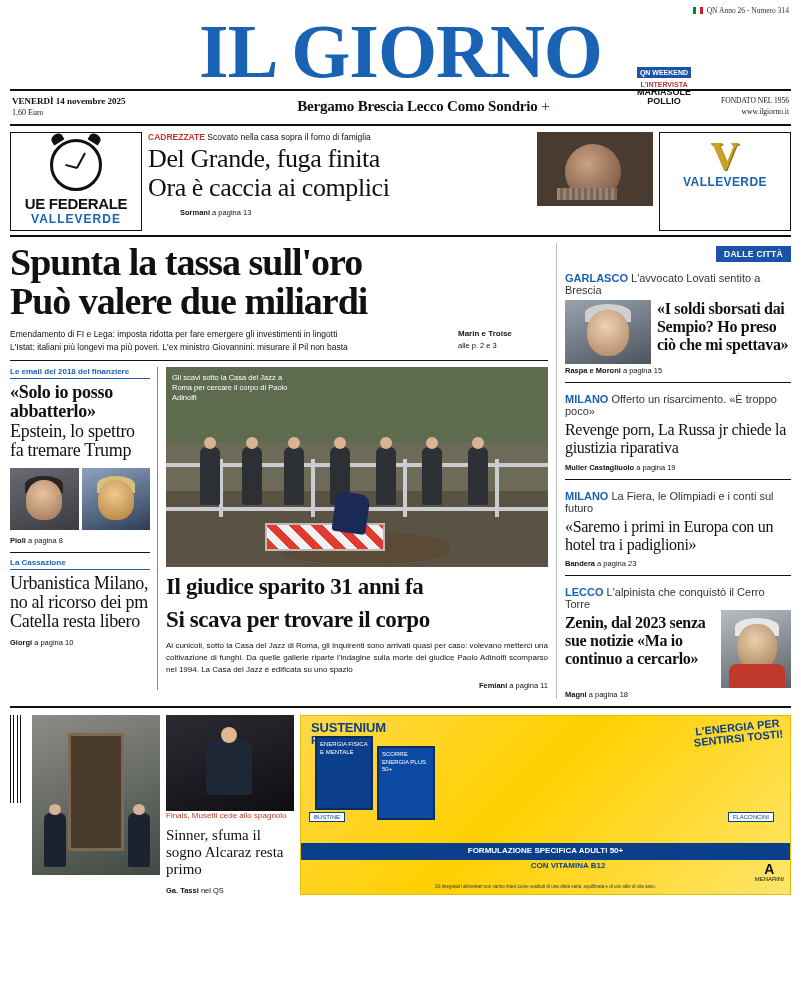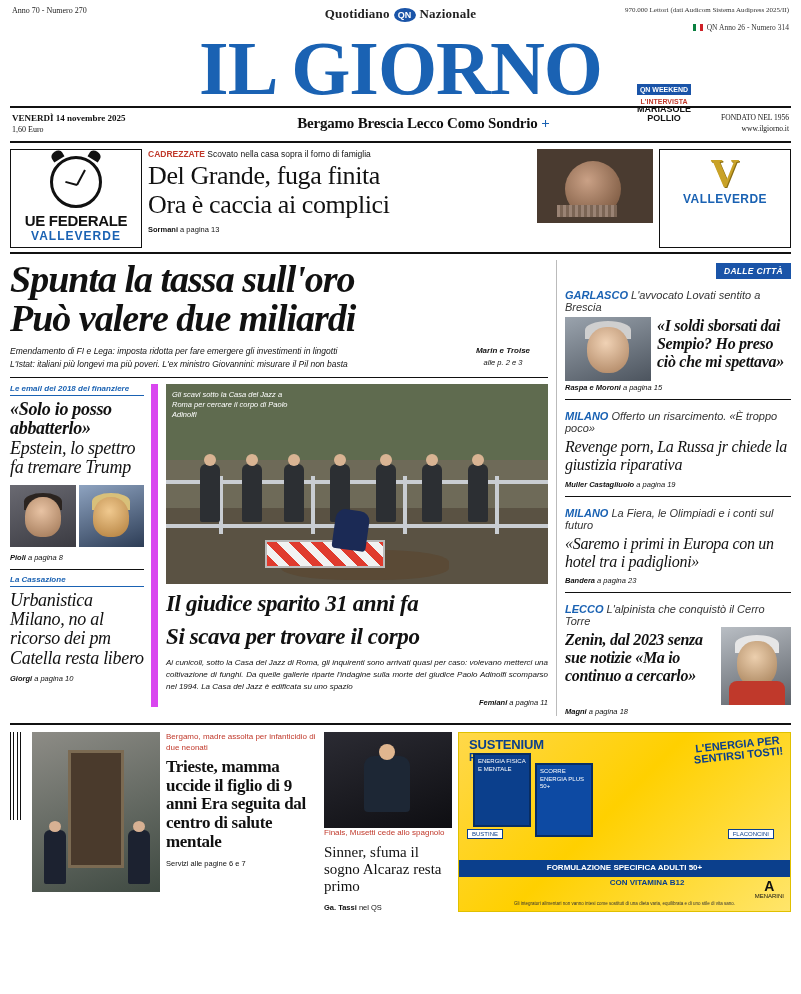--- a/index.html
+++ b/index.html
@@ -93,21 +93,21 @@
   .ad-l2 { font-family: "Liberation Sans", sans-serif; font-weight: bold; font-size: 12px; color: #1a62b3; letter-spacing: 1px; }
 
   .banner-center { flex: 1; display: flex; gap: 4px; }
   .banner-text { flex: 1; }
   .kicker { font-family: "Liberation Sans", sans-serif; font-size: 8.5px; line-height: 1.3; }
   .kicker b { color: #c0392b; }
   .banner-head {
     font-family: "Liberation Serif", serif; font-size: 26px; line-height: 1.05; font-weight: normal;
     margin-top: 2px; letter-spacing: -.4px;
   }
-  .byline { font-family: "Liberation Sans", sans-serif; font-size: 7.5px; margin-top: 7px; }
+  .byline { font-family: "Liberation Sans", sans-serif; font-size: 7.5px; margin-top: 7px; margin-left: 32px; }
   .byline b { font-weight: bold; }
   .banner-photo {
     width: 116px; height: 74px; background: #4a3b30; position: relative; overflow: hidden;
   }
   .banner-photo .face {
     position: absolute; left: 28px; top: 12px; width: 56px; height: 56px; border-radius: 50%;
     background: radial-gradient(circle at 40% 35%, #caa186, #6d4b33);
   }
   .banner-photo .blur {
     position: absolute; left: 20px; bottom: 6px; width: 60px; height: 12px;
@@ -116,39 +116,39 @@
   .adbox-right {
     width: 132px; border: 1px solid #111; text-align: center; padding: 4px 2px; background: #fff;
   }
   .vmark {
     font-family: "Liberation Serif", serif; font-size: 40px; font-weight: bold; line-height: 0.95;
     color: #c9a227; text-shadow: 1px 1px 0 #8a6d12;
   }
   .ad-r2 { font-family: "Liberation Sans", sans-serif; font-weight: bold; font-size: 12px; color: #1a62b3; letter-spacing: .4px; }
 
   
-  .main { display: flex; gap: 8px; padding-top: 6px; font-style: italic; }
+  .main { display: flex; gap: 8px; padding-top: 6px; }
   .left-col { width: 538px; }
   .right-col { width: 235px; border-left: 1px solid #bbb; padding-left: 8px; }
 
   .lead-head {
     font-family: "Liberation Serif", serif; font-weight: bold; font-size: 38px;
     line-height: 1.02; letter-spacing: -1px;
   }
   .lead-sub {
     font-family: "Liberation Sans", sans-serif; font-size: 8.5px; line-height: 1.5;
     margin-top: 8px; display: flex; justify-content: space-between; gap: 10px;
     border-bottom: 1px solid #111; padding-bottom: 6px;
   }
   .lead-sub .txt { flex: 1; }
-  .lead-sub .sig { text-align: center; width: 90px; font-size: 7.5px; }
+  .lead-sub .sig { text-align: left; width: 90px; font-size: 7.5px; }
   .lead-sub .sig b { font-size: 8px; }
 
   .mid { display: flex; gap: 8px; padding-top: 6px; }
-  .mid-left { width: 148px; border-right: 7px solid #d946ef; padding-right: 7px; }
+  .mid-left { width: 148px; border-right: 1px solid #d946ef; padding-right: 7px; }
   .mid-right { flex: 1; }
 
   .sec-label {
     font-family: "Liberation Sans", sans-serif; font-size: 8px; color: #1a62b3; font-weight: bold;
     border-bottom: 1px solid #1a62b3; padding-bottom: 2px; margin-bottom: 4px;
   }
   .col-head {
     font-family: "Liberation Serif", serif; font-weight: bold; font-size: 18px; line-height: 1.08;
     letter-spacing: -.3px;
   }
@@ -310,29 +310,20 @@
   .ad-bottom .bustine {
     position: absolute; left: 8px; top: 96px; background: #fff; border: 1px solid #0b3f8c;
     font-family: "Liberation Sans", sans-serif; font-size: 6px; color: #0b3f8c; padding: 1px 4px;
   }
 </style>
 </head>
 <body>
 
 <div class="page">
 
-  <div class="topstrip">
-    <div>Anno 70 - Numero 270</div>
-    <div class="center">
-      <span class="qn-brand">
-        <span>Quotidiano</span><span class="qn-badge">QN</span><span>Nazionale</span>
-      </span>
-    </div>
-    <div class="right">970.000 Lettori (dati Audicom Sistema Audipress 2025/II)</div>
-  </div>
   <div class="subline">
     <div></div>
     <div class="flagbox">
       <span class="it-flag"></span>
       <span>QN Anno 26 - Numero 314</span>
     </div>
   </div>
 
   <div class="masthead">
     <div class="title">IL GIORNO</div>
@@ -544,25 +535,20 @@
     <div class="barcode">
         <div class="bars"></div>
       </div>
 
     <div class="b-photo">
       <div class="door"></div>
       <div class="cop" style="left:12px"></div>
       <div class="cop" style="left:96px"></div>
     </div>
 
-    <div class="b-col">
-      <div class="b-kicker">Bergamo, madre assolta per infanticidio di due neonati</div>
-      <div class="b-head">Trieste, mamma uccide il figlio di 9 anni Era seguita dal centro di salute mentale</div>
-      <div class="b-ref">Servizi alle pagine 6 e 7</div>
-    </div>
 
     <div class="b-col2">
       <div class="b-photo2">
           <div class="player"></div>
         </div>
       <div class="b-kicker">Finals, Musetti cede allo spagnolo</div>
       <div class="b-head2">Sinner, sfuma il sogno Alcaraz resta primo</div>
       <div class="b-ref">
         <b>Ga. Tassi</b>
         <span>nel QS</span>

